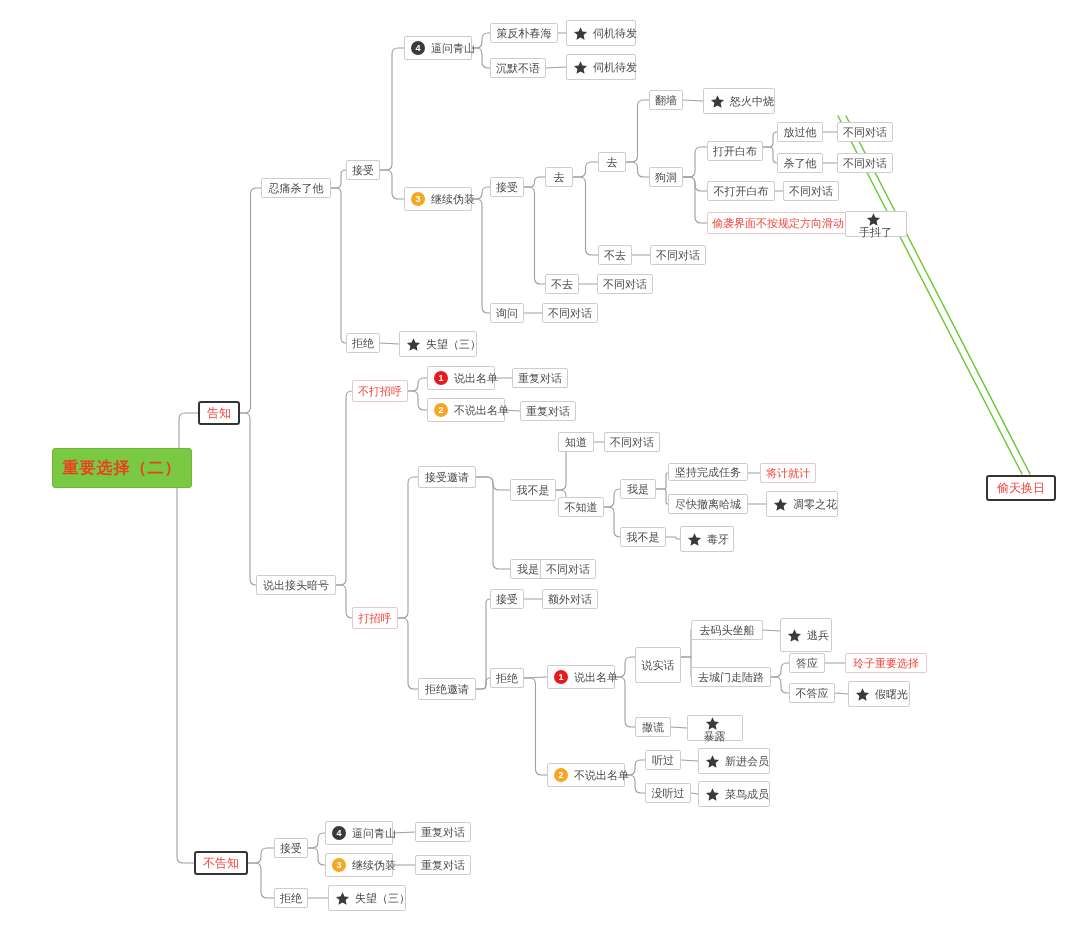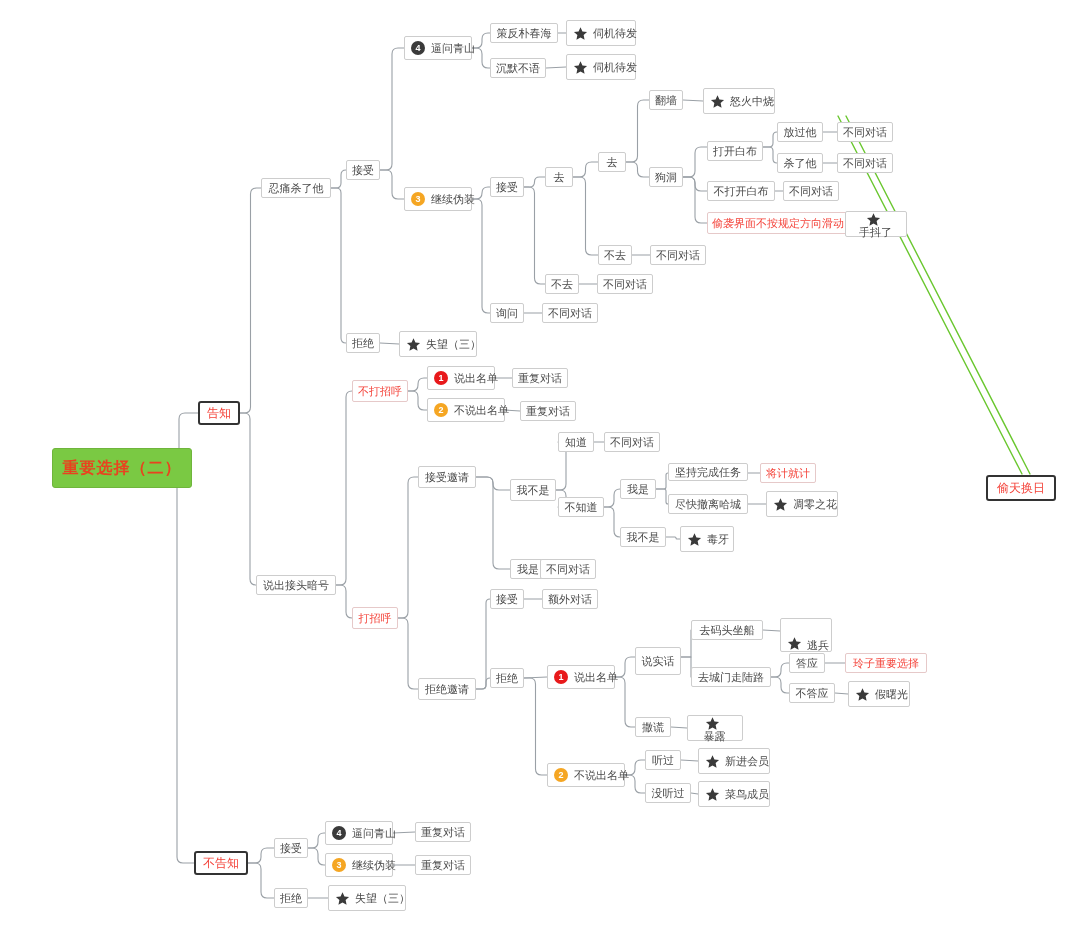--- a/index.html
+++ b/index.html
@@ -336,38 +336,38 @@
       <span class="lbl">拒绝</span>
     </div>
     <div class="node gray hasbadge" style="left: 547px; top: 665px; width: 68px; height: 24px;">
       <span class="badge b-red">1</span>
       <span class="lbl">说出名单</span>
     </div>
     <div class="node gray hasbadge" style="left: 547px; top: 763px; width: 78px; height: 24px;">
       <span class="badge b-orange">2</span>
       <span class="lbl">不说出名单</span>
     </div>
-    <div class="node gray" style="left: 635px; top: 647px; width: 46px; height: 28px;">
+    <div class="node gray" style="left: 635px; top: 647px; width: 46px; height: 36px;">
       <span class="lbl">说实话</span>
     </div>
     <div class="node gray" style="left: 635px; top: 717px; width: 36px; height: 20px;">
       <span class="lbl">撒谎</span>
     </div>
     <div class="node gray hasstar" style="left: 687px; top: 715px; width: 56px; height: 26px; flex-direction: column;">
       <span class="star">
         <svg width="15" height="15" viewBox="0 0 24 24">
           <path fill="#3a3a3a" d="M12 1.8l3.1 6.9 7.4.8-5.5 5 1.5 7.4L12 18.2 5.5 21.9 7 14.5 1.5 9.5l7.4-.8z"></path>
         </svg>
       </span>
       <span class="lbl">暴露</span>
     </div>
     <div class="node gray" style="left: 691px; top: 620px; width: 72px; height: 20px;">
       <span class="lbl">去码头坐船</span>
     </div>
-    <div class="node gray hasstar" style="left: 780px; top: 618px; width: 52px; height: 34px; align-items: flex-end;">
+    <div class="node gray hasstar" style="left: 780px; top: 618px; width: 52px; height: 34px;">
       <span class="star">
         <svg width="15" height="15" viewBox="0 0 24 24">
           <path fill="#3a3a3a" d="M12 1.8l3.1 6.9 7.4.8-5.5 5 1.5 7.4L12 18.2 5.5 21.9 7 14.5 1.5 9.5l7.4-.8z"></path>
         </svg>
       </span>
       <span class="lbl">逃兵</span>
     </div>
     <div class="node gray" style="left: 691px; top: 667px; width: 80px; height: 20px;">
       <span class="lbl">去城门走陆路</span>
     </div>

